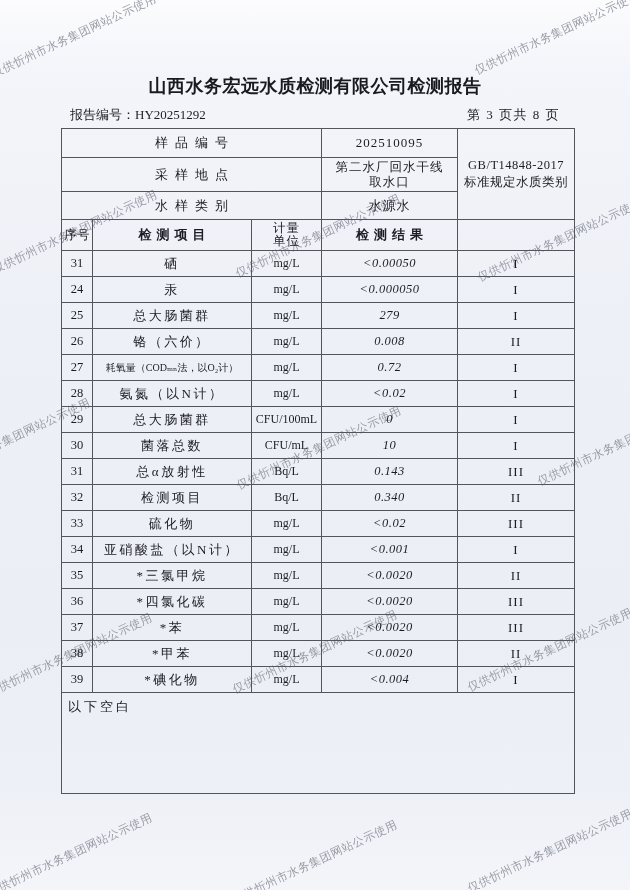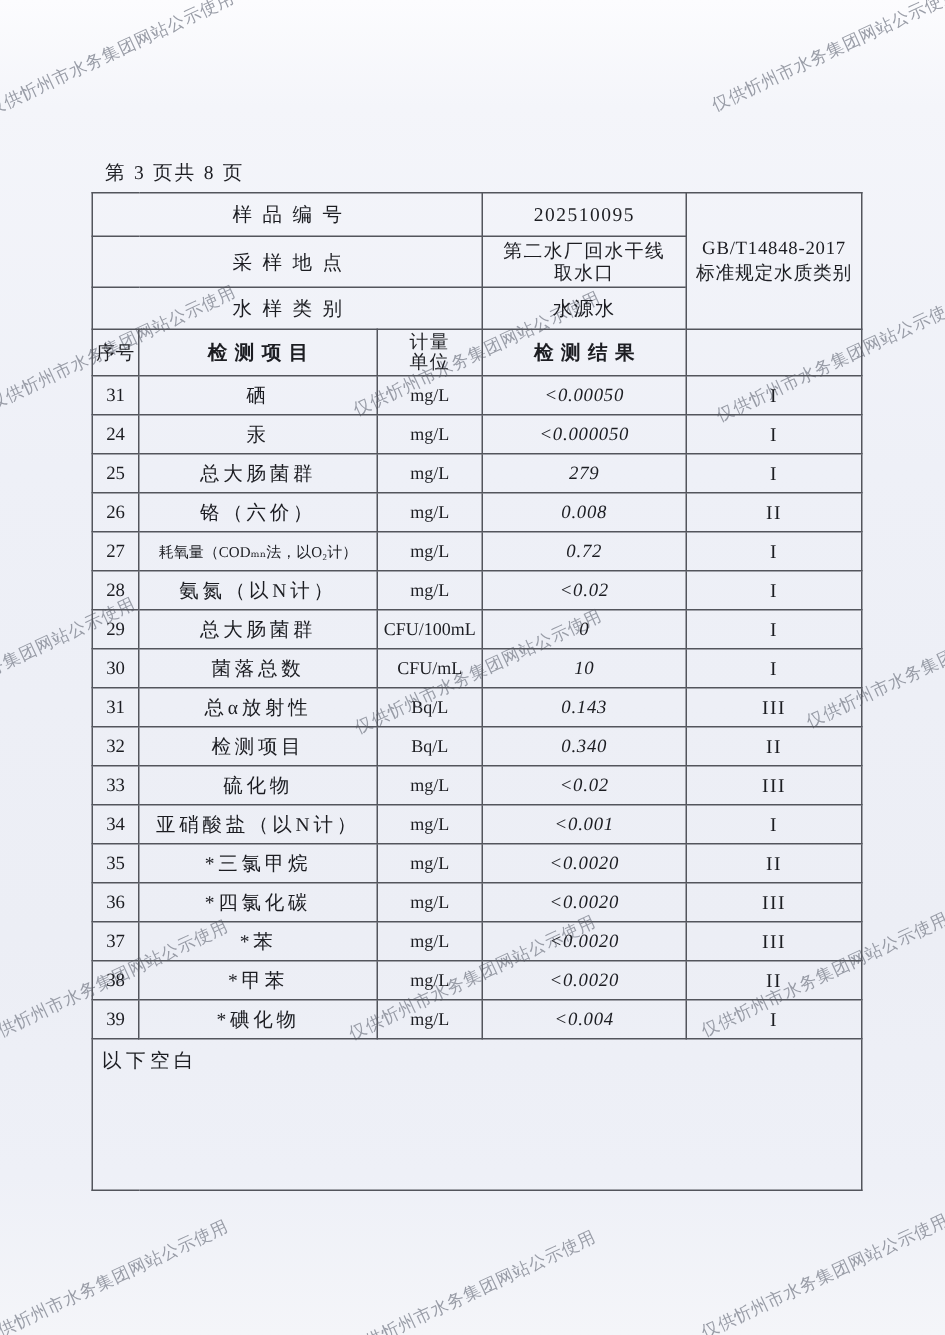--- a/index.html
+++ b/index.html
@@ -77,22 +77,24 @@
     <span class="wm" style="left:319px;top:448px">仅供忻州市水务集团网站公示使用</span>
     <span class="wm" style="left:620px;top:444px">仅供忻州市水务集团网站公示使用</span>
     <span class="wm" style="left:70px;top:655px">仅供忻州市水务集团网站公示使用</span>
     <span class="wm" style="left:315px;top:652px">仅供忻州市水务集团网站公示使用</span>
     <span class="wm" style="left:550px;top:650px">仅供忻州市水务集团网站公示使用</span>
     <span class="wm" style="left:70px;top:855px">仅供忻州市水务集团网站公示使用</span>
     <span class="wm" style="left:315px;top:862px">仅供忻州市水务集团网站公示使用</span>
     <span class="wm" style="left:550px;top:851px">仅供忻州市水务集团网站公示使用</span>
   </div>
 
+  <h1 class="title">山西水务宏远水质检测有限公司检测报告</h1>
 
   <div class="meta">
+    <span><span>报告编号：</span><span>HY20251292</span></span>
     <span class="page-info">第 3 页共 8 页</span>
   </div>
 
   <table class="report-table">
     <colgroup>
       <col style="width:31px">
         <col style="width:159px">
         <col style="width:70px">
         <col style="width:136px">
         <col style="width:117px">

